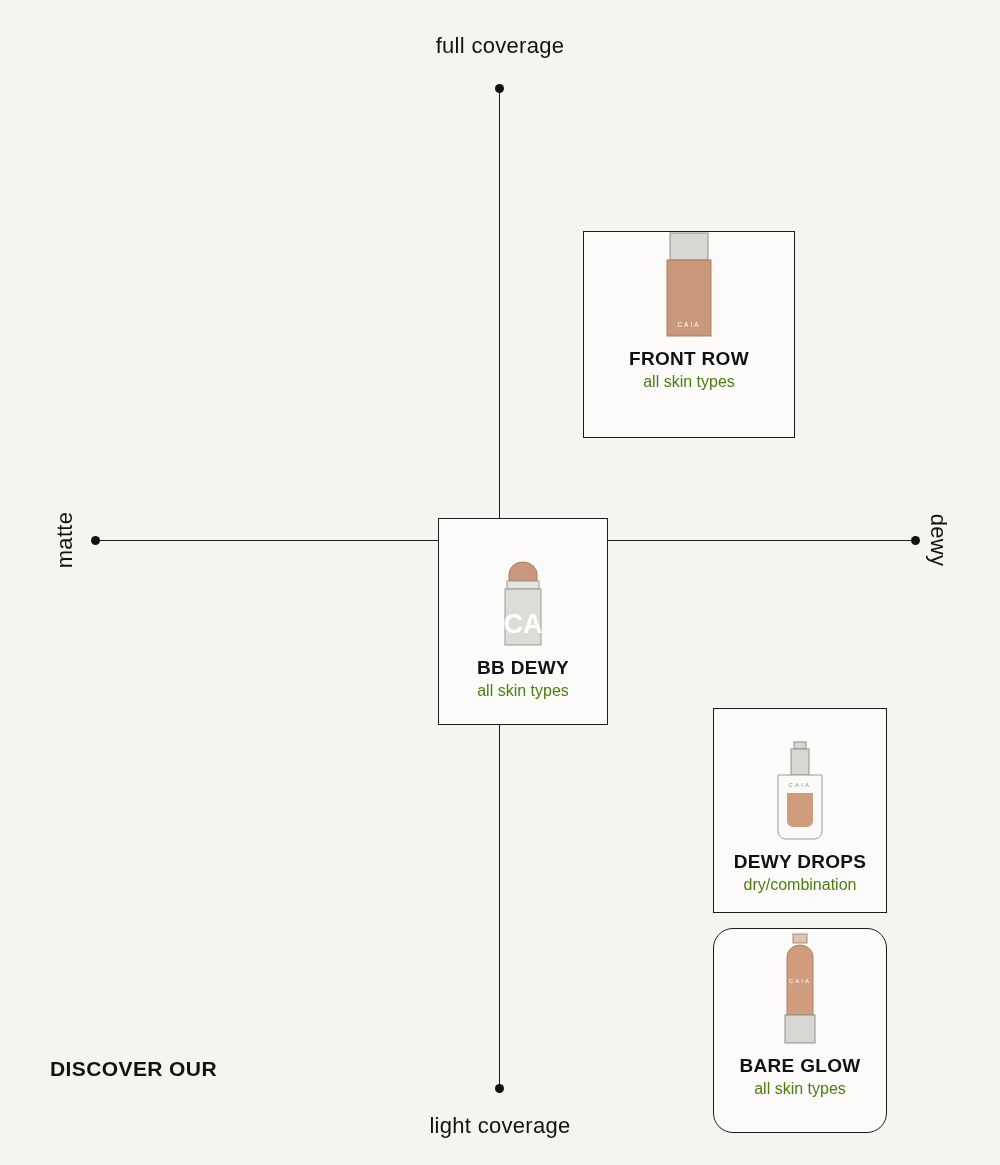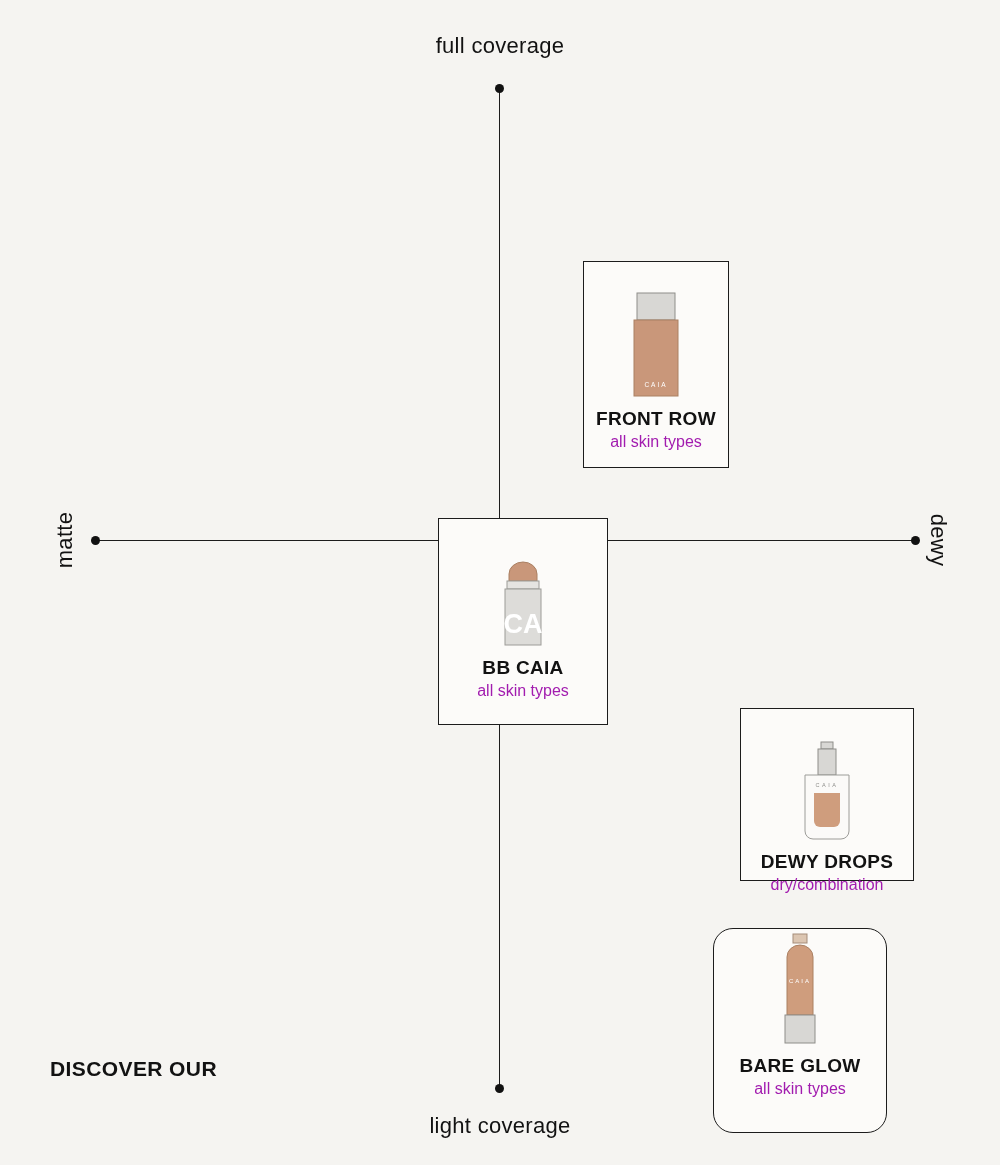--- a/index.html
+++ b/index.html
@@ -23,27 +23,27 @@
   .axis-label.top    { left:0; right:0; top:33px;  text-align:center; }
   .axis-label.bottom { left:0; right:0; top:1113px; text-align:center; }
   .axis-label.left   { left:65px;  top:540px; transform:translate(-50%,-50%) rotate(-90deg); white-space:nowrap; }
   .axis-label.right  { left:938px; top:540px; transform:translate(-50%,-50%) rotate(90deg);  white-space:nowrap; }
   
   .card {
     position:absolute; background:#fcfbf9; border:1px solid #1c1c1c;
     display:flex; flex-direction:column; align-items:center; text-align:center;
     cursor:pointer;
   }
-  .card.front-row  { left:583px; top:261px; width:146px; height:207px; padding-top:30px; }
+  .card.front-row  { left:583px; top:231px; width:212px; height:207px; }
   .card.bb-stick   { left:438px; top:518px; width:170px; height:207px; padding-top:36px; }
-  .card.dewy-drops { left:740px; top:708px; width:174px; height:173px; padding-top:32px; }
+  .card.dewy-drops { left:713px; top:708px; width:174px; height:205px; padding-top:32px; }
   .card.bare-glow  { left:713px; top:928px; width:174px; height:205px; padding-top:4px;border-radius:20px; }
   .card .icon { flex:none; }
   .pname { margin-top:10px; font-size:19px; font-weight:bold; letter-spacing:.3px; }
-  .psub  { margin-top:3px;  font-size:16px; color:#a21caf; }
+  .psub  { margin-top:3px;  font-size:16px; color:#4d7c0f; }
   
   .heading { position:absolute; left:50px; top:1054px; font-size:21px; font-weight:bold; line-height:1.42; letter-spacing:.4px; }
 </style>
 </head>
 <body>
 
 <div class="canvas">
 
   <div class="vline"></div>
   <div class="hline"></div>
@@ -67,21 +67,21 @@
     <div class="psub">all skin types</div>
   </div>
 
   <div class="card bb-stick">
     <svg class="icon" width="56" height="92" viewBox="0 0 56 92">
       <path d="M14 26 v-7 a14 12 0 0 1 28 0 v7 z" fill="#c9977a" stroke="#aa8063" stroke-width="1"></path>
       <rect x="12" y="26" width="32" height="8" fill="#e5e4e1" stroke="#9c9c98" stroke-width="1"></rect>
       <rect x="10" y="34" width="36" height="56" fill="#dddcd9" stroke="#9c9c98" stroke-width="1"></rect>
       <text x="28" y="78" font-size="27" font-weight="bold" fill="#ffffff" text-anchor="middle">CA</text>
     </svg>
-    <div class="pname">BB CAIA</div>
+    <div class="pname">BB DEWY</div>
     <div class="psub">all skin types</div>
   </div>
 
   <div class="card dewy-drops">
     <svg class="icon" width="70" height="100" viewBox="0 0 70 100">
       <rect x="29" y="1" width="12" height="7" fill="#d8d7d4" stroke="#8e8e8a" stroke-width="1"></rect>
       <rect x="26" y="8" width="18" height="26" fill="#d8d7d4" stroke="#8e8e8a" stroke-width="1"></rect>
       <path d="M13 34 h44 v56 a8 8 0 0 1 -8 8 h-28 a8 8 0 0 1 -8 -8 z" fill="#fbfaf8" stroke="#9c9c98" stroke-width="1"></path>
       <text x="35" y="46" font-size="5.5" fill="#8f8f8b" text-anchor="middle" letter-spacing="2.5">CAIA</text>
       <path d="M22 52 h26 v28 a6 6 0 0 1 -6 6 h-14 a6 6 0 0 1 -6 -6 z" fill="#cf9d7d"></path>

